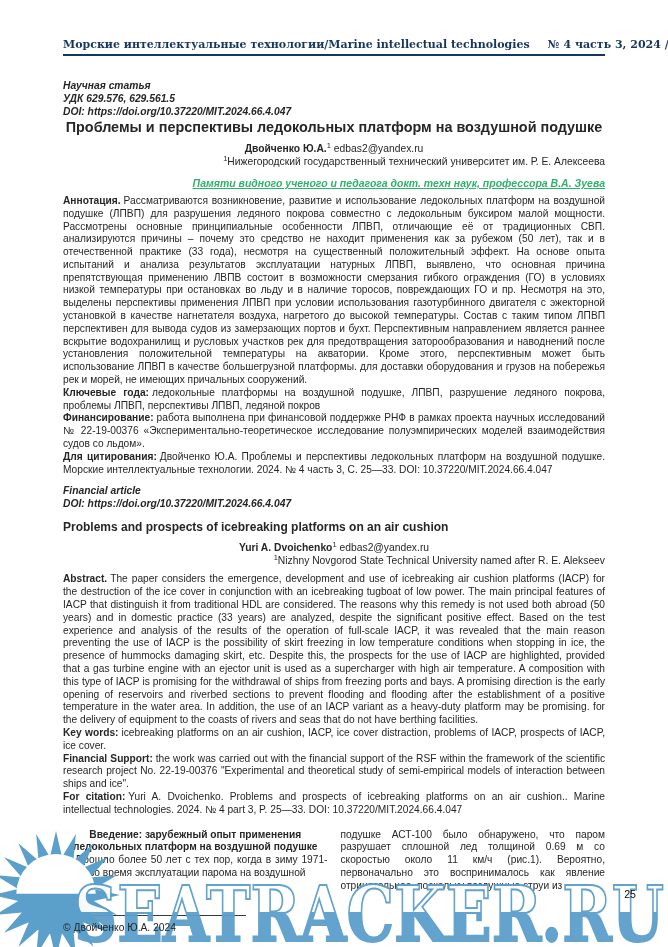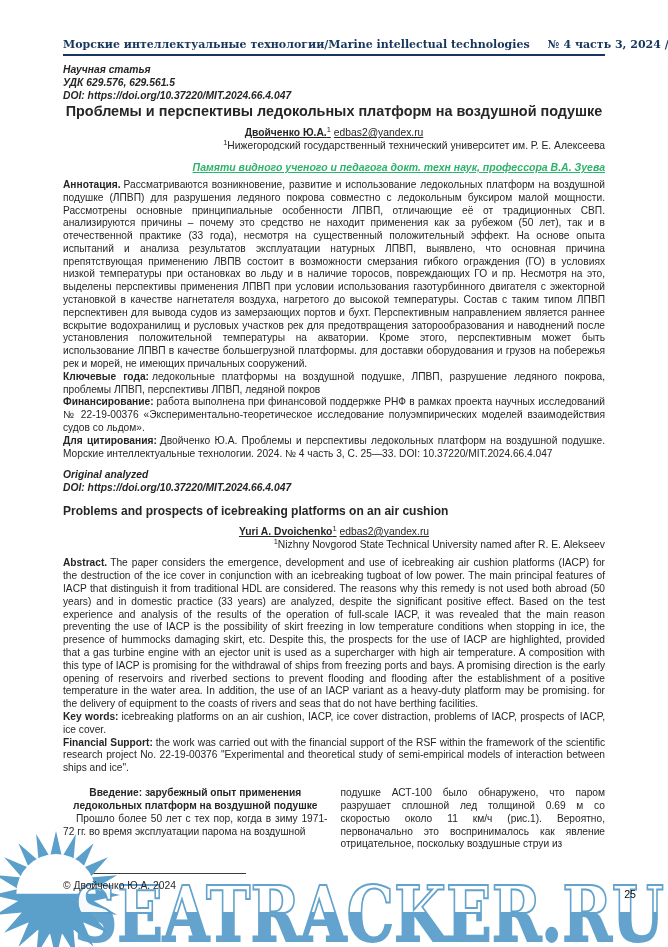--- a/index.html
+++ b/index.html
@@ -9,24 +9,24 @@
     overflow:hidden;margin:0 auto;box-sizing:border-box;
   }
   .content{padding:38px 63px 0 63px;}
   
   .journal-header{
     display:flex;justify-content:space-between;align-items:baseline;gap:18px;
     border-bottom:2px solid #17365D;padding-bottom:3px;
     font-family:"DejaVu Serif",serif;font-weight:bold;font-size:11px;color:#17365D;
     white-space:nowrap;
   }
-  .meta{margin-top:8px;font-style:italic;font-weight:bold;font-size:10.3px;line-height:1.26;}
+  .meta{margin-top:24px;font-style:italic;font-weight:bold;font-size:10.3px;line-height:1.26;}
   .meta div{margin:0;}
   .title-ru{text-align:center;font-weight:bold;font-size:14.4px;line-height:1.2;}
-  .authors{margin-top:7px;text-align:center;font-size:10.3px;line-height:1.25;text-decoration:underline;}
+  .authors{margin-top:7px;text-align:center;font-size:10.3px;line-height:1.25;}
   .authors .email{margin-left:3px;}
   .affil{text-align:right;font-size:10.3px;line-height:1.25;}
   sup{font-size:7.5px;line-height:0;}
   .dedication{
     margin-top:8px;text-align:right;color:#2EB36B;font-weight:bold;font-style:italic;
     font-size:10.5px;text-decoration:underline;
   }
   .abstract{margin-top:6px;font-size:10.2px;line-height:1.255;text-align:justify;}
   .abstract p{margin:0;}
   .lbl{font-weight:bold;padding-right:3px;}
@@ -74,37 +74,38 @@
     <div class="dedication">Памяти видного ученого и педагога докт. техн наук, профессора В.А. Зуева</div>
 
     <div class="abstract">
       <p><span class="lbl">Аннотация.</span><span>Рассматриваются возникновение, развитие и использование ледокольных платформ на воздушной подушке (ЛПВП) для разрушения ледяного покрова совместно с ледокольным буксиром малой мощности. Рассмотрены основные принципиальные особенности ЛПВП, отличающие её от традиционных СВП. анализируются причины – почему это средство не находит применения как за рубежом (50 лет), так и в отечественной практике (33 года), несмотря на существенный положительный эффект. На основе опыта испытаний и анализа результатов эксплуатации натурных ЛПВП, выявлено, что основная причина препятствующая применению ЛВПВ состоит в возможности смерзания гибкого ограждения (ГО) в условиях низкой температуры при остановках во льду и в наличие торосов, повреждающих ГО и пр. Несмотря на это, выделены перспективы применения ЛПВП при условии использования газотурбинного двигателя с эжекторной установкой в качестве нагнетателя воздуха, нагретого до высокой температуры. Состав с таким типом ЛПВП перспективен для вывода судов из замерзающих портов и бухт. Перспективным направлением является раннее вскрытие водохранилищ и русловых участков рек для предотвращения заторообразования и наводнений после установления положительной температуры на акватории. Кроме этого, перспективным может быть использование ЛПВП в качестве большегрузной платформы. для доставки оборудования и грузов на побережья рек и морей, не имеющих причальных сооружений.</span></p>
       <p><span class="lbl">Ключевые года:</span><span>ледокольные платформы на воздушной подушке, ЛПВП, разрушение ледяного покрова, проблемы ЛПВП, перспективы ЛПВП, ледяной покров</span></p>
       <p><span class="lbl">Финансирование:</span><span>работа выполнена при финансовой поддержке РНФ в рамках проекта научных исследований № 22-19-00376 «Экспериментально-теоретическое исследование полуэмпирических моделей взаимодействия судов со льдом».</span></p>
       <p><span class="lbl">Для цитирования:</span><span>Двойченко Ю.А. Проблемы и перспективы ледокольных платформ на воздушной подушке. Морские интеллектуальные технологии. 2024. № 4 часть 3, С. 25—33. DOI: 10.37220/MIT.2024.66.4.047</span></p>
     </div>
 
     <div class="meta" style="margin-top:9px;">
-      <div>Original analyzed</div>
+      <div>Financial article</div>
       <div>DOI: https://doi.org/10.37220/MIT.2024.66.4.047</div>
     </div>
 
     <div class="title-en">Problems and prospects of icebreaking platforms on an air cushion</div>
 
     <div class="authors">
       <b>Yuri A. Dvoichenko</b><sup>1</sup><span class="email">edbas2@yandex.ru</span>
     </div>
     <div class="affil">
       <sup>1</sup><span>Nizhny Novgorod State Technical University named after R. E. Alekseev</span>
     </div>
 
     <div class="abstract">
       <p><span class="lbl">Abstract.</span><span>The paper considers the emergence, development and use of icebreaking air cushion platforms (IACP) for the destruction of the ice cover in conjunction with an icebreaking tugboat of low power. The main principal features of IACP that distinguish it from traditional HDL are considered. The reasons why this remedy is not used both abroad (50 years) and in domestic practice (33 years) are analyzed, despite the significant positive effect. Based on the test experience and analysis of the results of the operation of full-scale IACP, it was revealed that the main reason preventing the use of IACP is the possibility of skirt freezing in low temperature conditions when stopping in ice, the presence of hummocks damaging skirt, etc. Despite this, the prospects for the use of IACP are highlighted, provided that a gas turbine engine with an ejector unit is used as a supercharger with high air temperature. A composition with this type of IACP is promising for the withdrawal of ships from freezing ports and bays. A promising direction is the early opening of reservoirs and riverbed sections to prevent flooding and flooding after the establishment of a positive temperature in the water area. In addition, the use of an IACP variant as a heavy-duty platform may be promising. for the delivery of equipment to the coasts of rivers and seas that do not have berthing facilities.</span></p>
       <p><span class="lbl">Key words:</span><span>icebreaking platforms on an air cushion, IACP, ice cover distraction, problems of IACP, prospects of IACP, ice cover.</span></p>
       <p><span class="lbl">Financial Support:</span><span>the work was carried out with the financial support of the RSF within the framework of the scientific research project No. 22-19-00376 "Experimental and theoretical study of semi-empirical models of interaction between ships and ice".</span></p>
+      <p><span class="lbl">For citation:</span><span>Yuri A. Dvoichenko. Problems and prospects of icebreaking platforms on an air cushion.. Marine intellectual technologies. 2024. № 4 part 3, P. 25—33. DOI: 10.37220/MIT.2024.66.4.047</span></p>
     </div>
 
     <div class="columns">
       <div class="col">
         <p class="col-heading">Введение: зарубежный опыт применения ледокольных платформ на воздушной подушке</p>
         <p class="indent">Прошло более 50 лет с тех пор, когда в зиму 1971-72 гг. во время эксплуатации парома на воздушной</p>
       </div>
       <div class="col">
         <p>подушке АСТ-100 было обнаружено, что паром разрушает сплошной лед толщиной 0.69 м со скоростью около 11 км/ч (рис.1). Вероятно, первоначально это воспринималось как явление отрицательное, поскольку воздушные струи из</p>
       </div>

